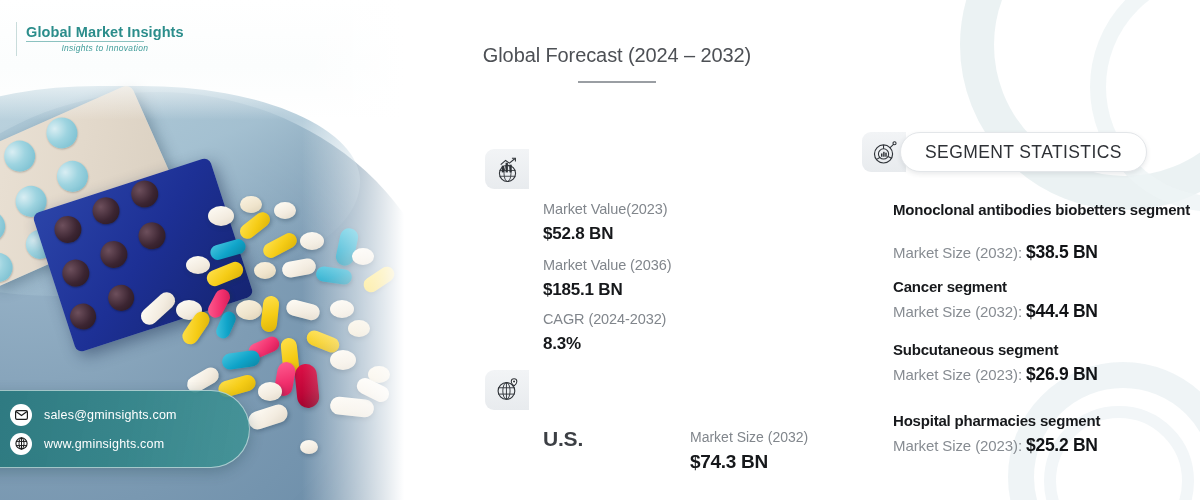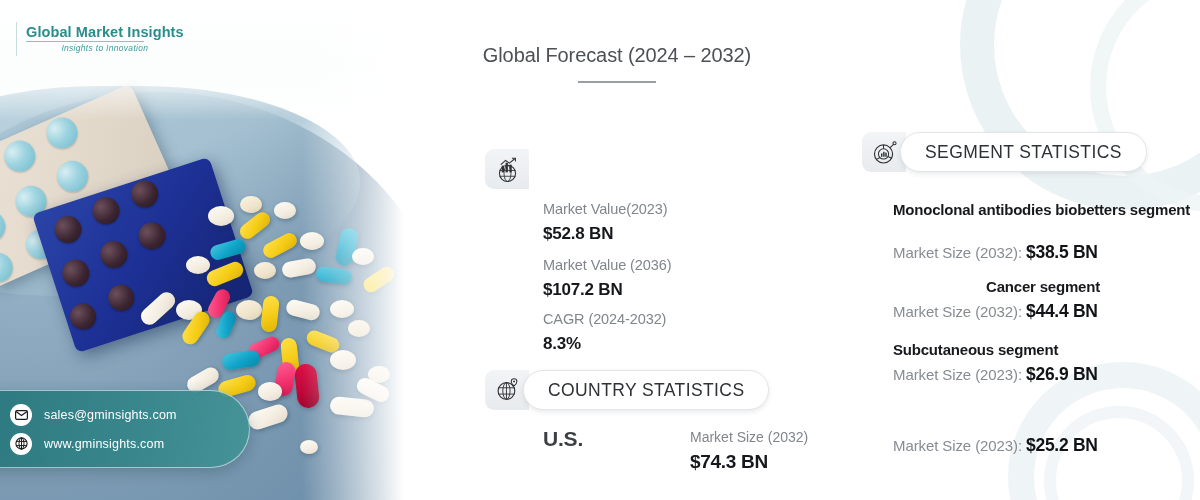--- a/index.html
+++ b/index.html
@@ -379,37 +379,34 @@
         <path d="M7 9 L12 4.6 L16 7.4 L21.5 2.8" fill="none" stroke="#2f3338" stroke-width="1.2"></path>
         <path d="M18.6 2.4 L22.2 2.4 L22.2 5.8" fill="none" stroke="#2f3338" stroke-width="1.1"></path>
       </svg>
     </span>
   </div>
 
   <div class="kv-label" style="left:543px;top:201px;">Market Value(2023)</div>
   <div class="kv-value" style="left:543px;top:224px;">$52.8 BN</div>
 
   <div class="kv-label" style="left:543px;top:257px;">Market Value (2036)</div>
-  <div class="kv-value" style="left:543px;top:280px;">$107.2 BN</div>
+  <div class="kv-value" style="left:543px;top:280px;">$185.1 BN</div>
 
   <div class="kv-label" style="left:543px;top:311px;">CAGR (2024-2032)</div>
   <div class="kv-value" style="left:543px;top:334px;">8.3%</div>
 
   <div class="sec-header" style="left:485px;top:370px;">
     <span class="sec-ico">
       <svg width="26" height="26" viewBox="0 0 28 28">
         <circle cx="13.4" cy="15" r="9" fill="none" stroke="#2f3338" stroke-width="1.2"></circle>
         <ellipse cx="13.4" cy="15" rx="3.9" ry="9" fill="none" stroke="#2f3338" stroke-width="1"></ellipse>
         <path d="M4.5 11.6 H22.3 M4.5 18.4 H22.3 M13.4 6 V24" stroke="#2f3338" stroke-width="1"></path>
         <path d="M21.6 2 C23.3 2 24.6 3.3 24.6 5 C24.6 6.9 21.6 9.6 21.6 9.6 C21.6 9.6 18.6 6.9 18.6 5 C18.6 3.3 19.9 2 21.6 2 Z" fill="#fff" stroke="#2f3338" stroke-width="1.1"></path>
         <circle cx="21.6" cy="4.9" r="1.1" fill="#2f3338"></circle>
       </svg>
-    </span>
-    <span class="sec-pill">
-      <span>COUNTRY STATISTICS</span>
     </span>
   </div>
 
   <div class="country-name" style="left:543px;top:427px;">U.S.</div>
   <div class="country-lab" style="left:690px;top:429px;">Market Size (2032)</div>
   <div class="country-val" style="left:690px;top:451px;">$74.3 BN</div>
 
   <div class="sec-header" style="left:845px;top:132px;margin-left:17px;">
     <span class="sec-ico">
       <svg width="27" height="27" viewBox="0 0 28 28">
@@ -424,21 +421,22 @@
       </svg>
     </span>
     <span class="sec-pill">
       <span>SEGMENT STATISTICS</span>
     </span>
   </div>
 
   <div class="seg-title" style="left:893px;top:201px;">Monoclonal antibodies biobetters segment</div>
   <div class="seg-line" style="left:893px;top:242px;"><span>Market Size (2032): </span><b>$38.5 BN</b></div>
 
-  <div class="seg-title" style="left:893px;top:278px;text-align:center;">Cancer segment</div>
+  <div class="seg-title" style="left:893px;top:278px;">Cancer segment</div>
   <div class="seg-line" style="left:893px;top:301px;"><span>Market Size (2032): </span><b>$44.4 BN</b></div>
 
   <div class="seg-title" style="left:893px;top:341px;">Subcutaneous segment</div>
   <div class="seg-line" style="left:893px;top:364px;"><span>Market Size (2023): </span><b>$26.9 BN</b></div>
 
+  <div class="seg-title" style="left:893px;top:412px;">Hospital pharmacies segment</div>
   <div class="seg-line" style="left:893px;top:435px;"><span>Market Size (2023): </span><b>$25.2 BN</b></div>
 
 </div>
 
 </body></html>

